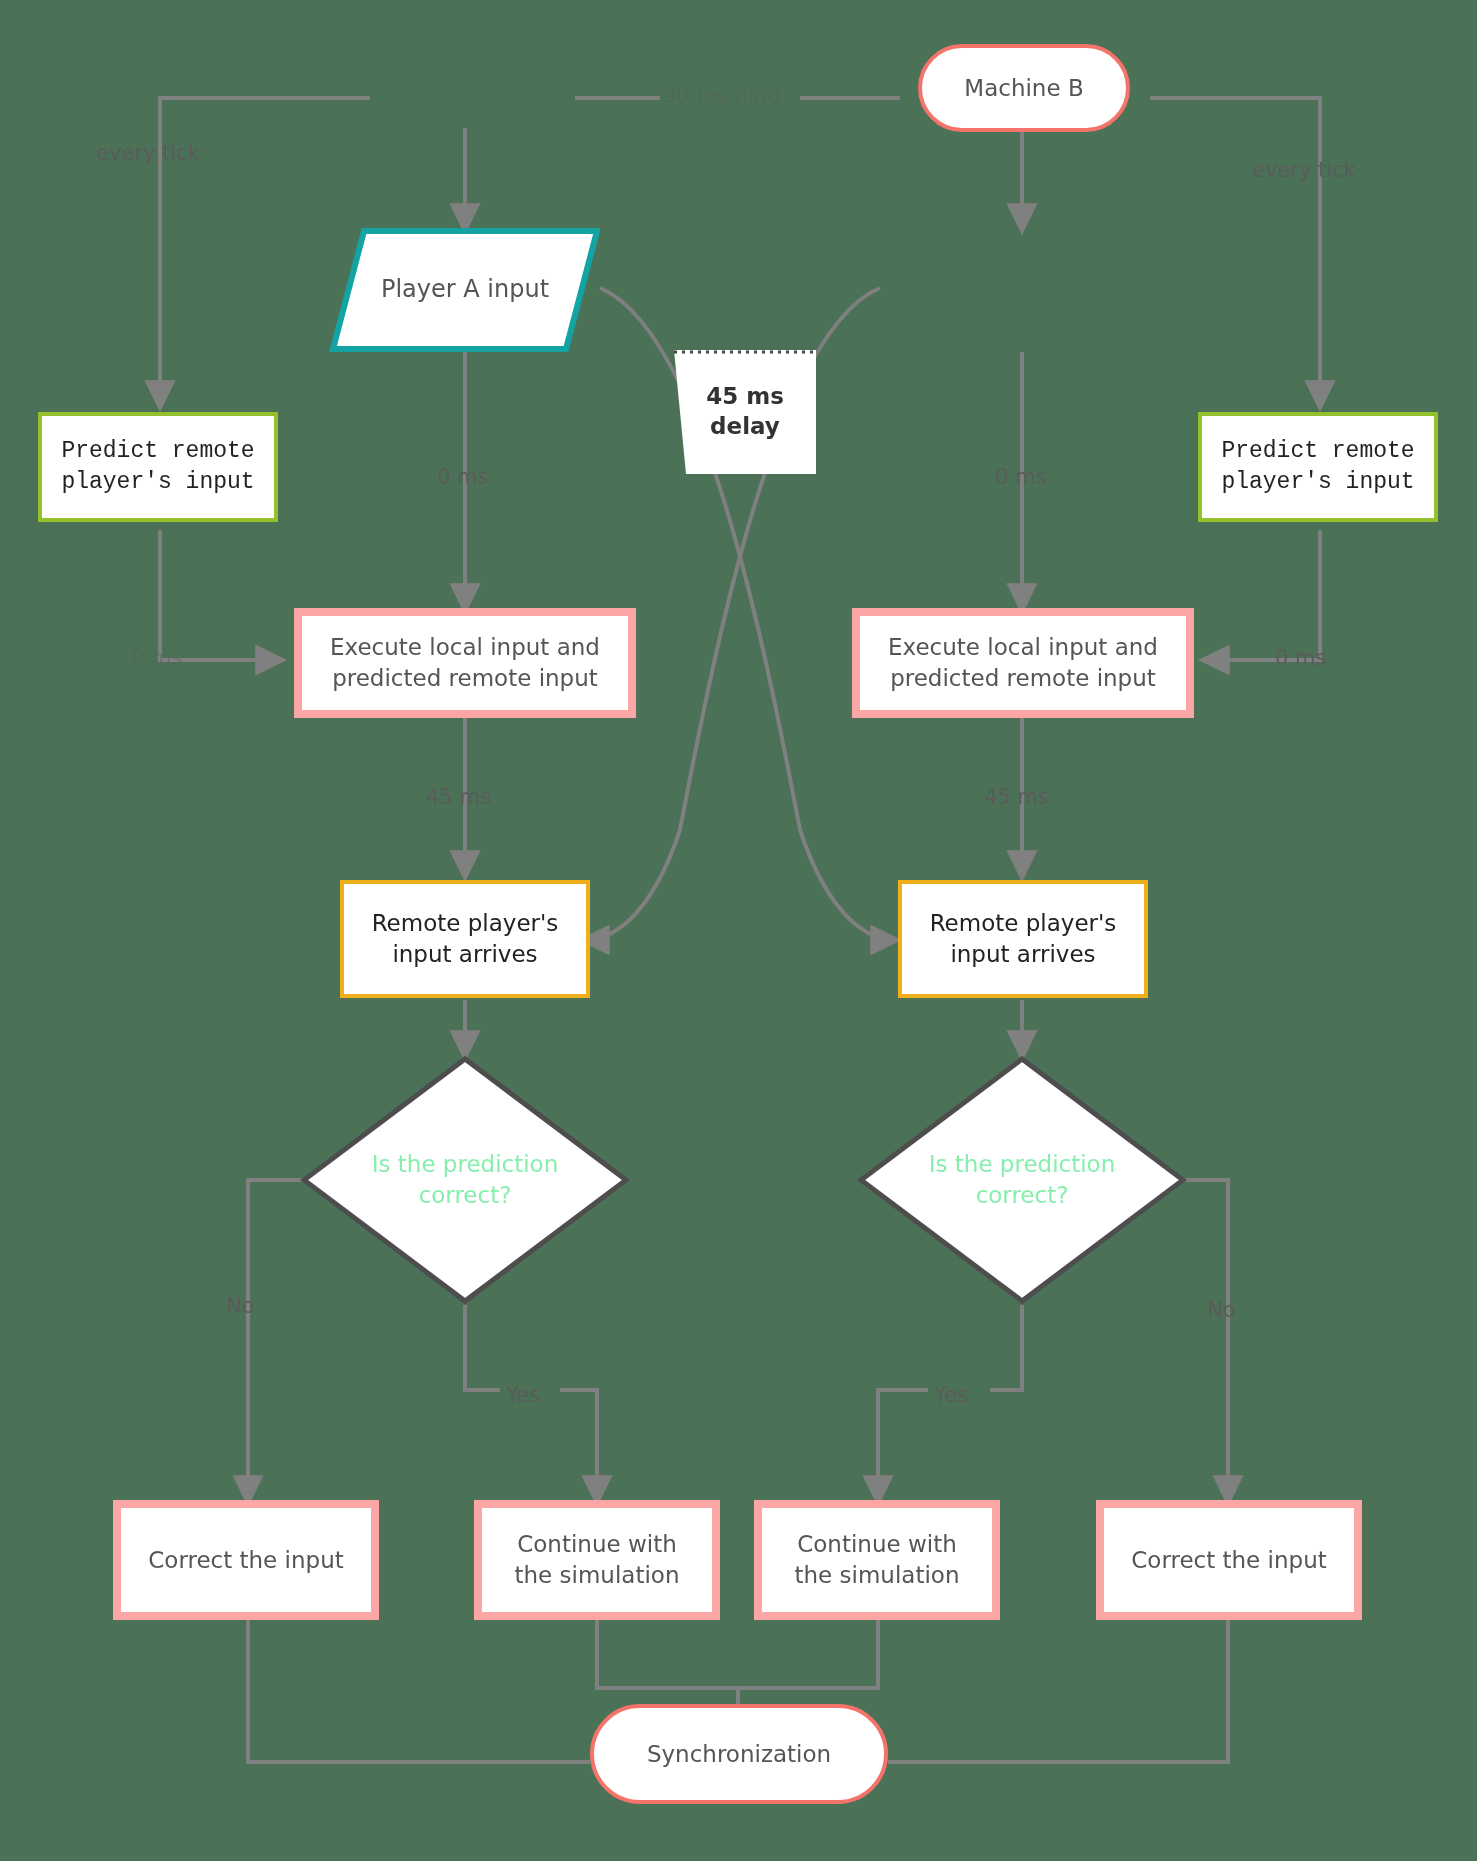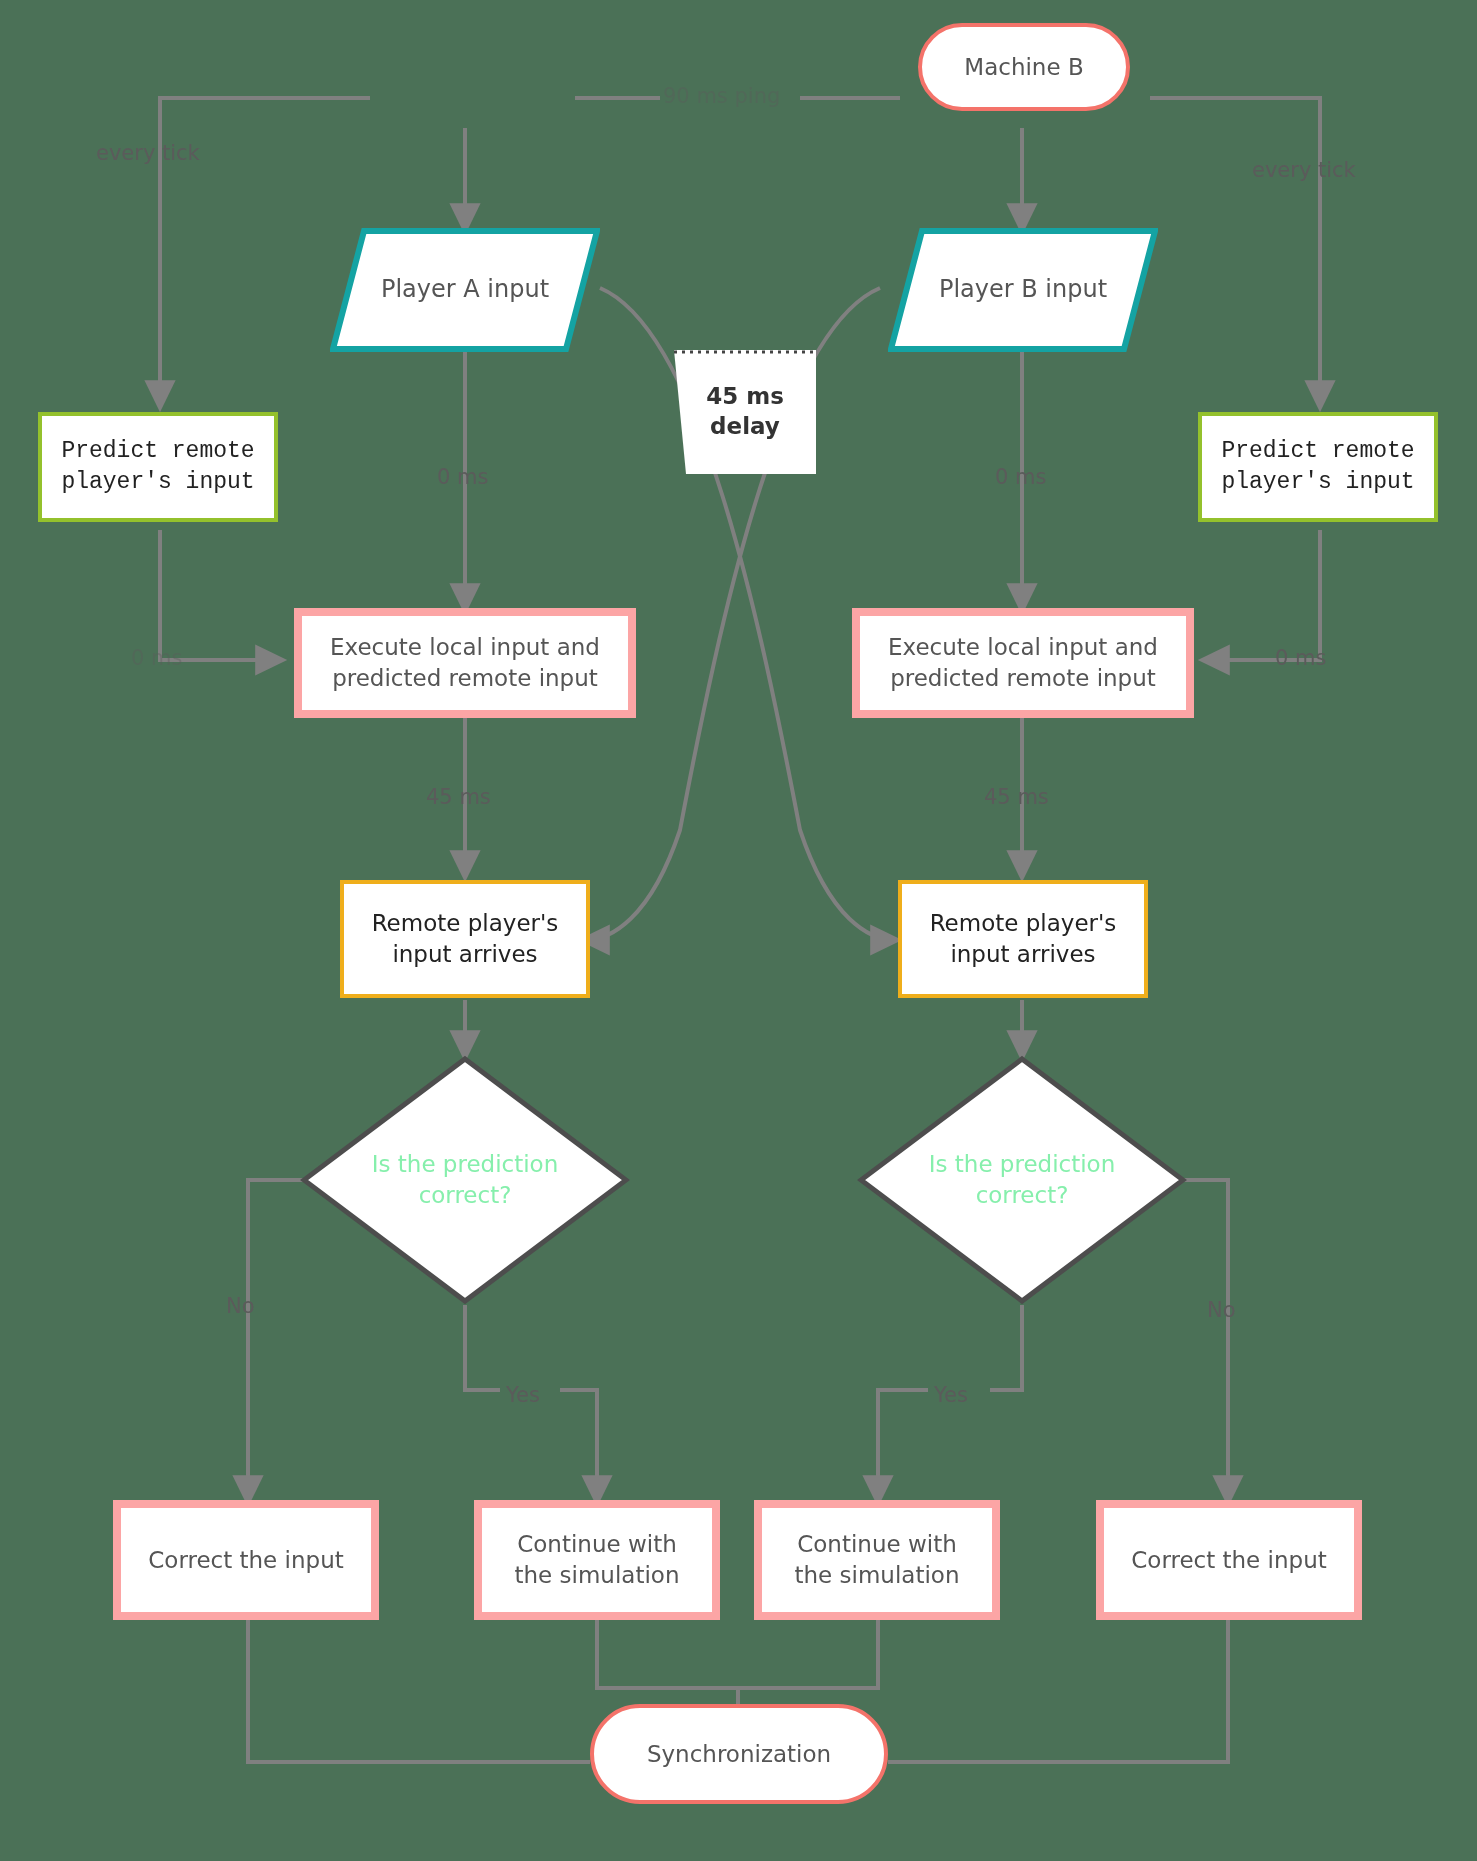--- a/index.html
+++ b/index.html
@@ -175,37 +175,31 @@
 
       <path d="M 597 1620 L 597 1688 L 738 1688 L 738 1712"></path>
 
       <path d="M 878 1620 L 878 1688 L 738 1688"></path>
 
       <path d="M 1228 1620 L 1228 1762 L 888 1762"></path>
     </g>
   </svg>
 
 
-  <div class="node n-stadium" style="left:918px; top:23px; width:212px; height:88px;">
+  <div class="node n-stadium" style="left:918px; top:44px; width:212px; height:88px;">
     <span>Machine B</span>
   </div>
 
   <div class="node n-para" style="left:330px; top:228px; width:270px; height:124px; display:flex; align-items:center;">
     <svg class="para-shape" viewBox="0 0 270 124" preserveAspectRatio="none">
       <polygon points="34,3 267,3 236,121 3,121" fill="#ffffff" stroke="#14a3a3" stroke-width="6"></polygon>
     </svg>
     <span class="para-label">Player A input</span>
   </div>
 
-  <div class="node n-para" style="left:888px; top:228px; width:270px; height:124px; display:flex; align-items:center;">
-    <svg class="para-shape" viewBox="0 0 270 124" preserveAspectRatio="none">
-      <polygon points="34,3 267,3 236,121 3,121" fill="#ffffff" stroke="#14a3a3" stroke-width="6"></polygon>
-    </svg>
-    <span class="para-label">Player B input</span>
-  </div>
 
   <div class="node n-delay" style="left:672px; top:348px; width:146px; height:128px; display:flex; align-items:center;">
     <svg class="delay-shape" viewBox="0 0 146 128" preserveAspectRatio="none">
       <polygon points="2,2 144,2 144,126 14,126" fill="#ffffff" stroke="none"></polygon>
       <line x1="2" y1="4" x2="144" y2="4" stroke="#444444" stroke-width="3" stroke-dasharray="3,5"></line>
     </svg>
     <span class="delay-label">45 ms
 delay</span>
   </div>
 

